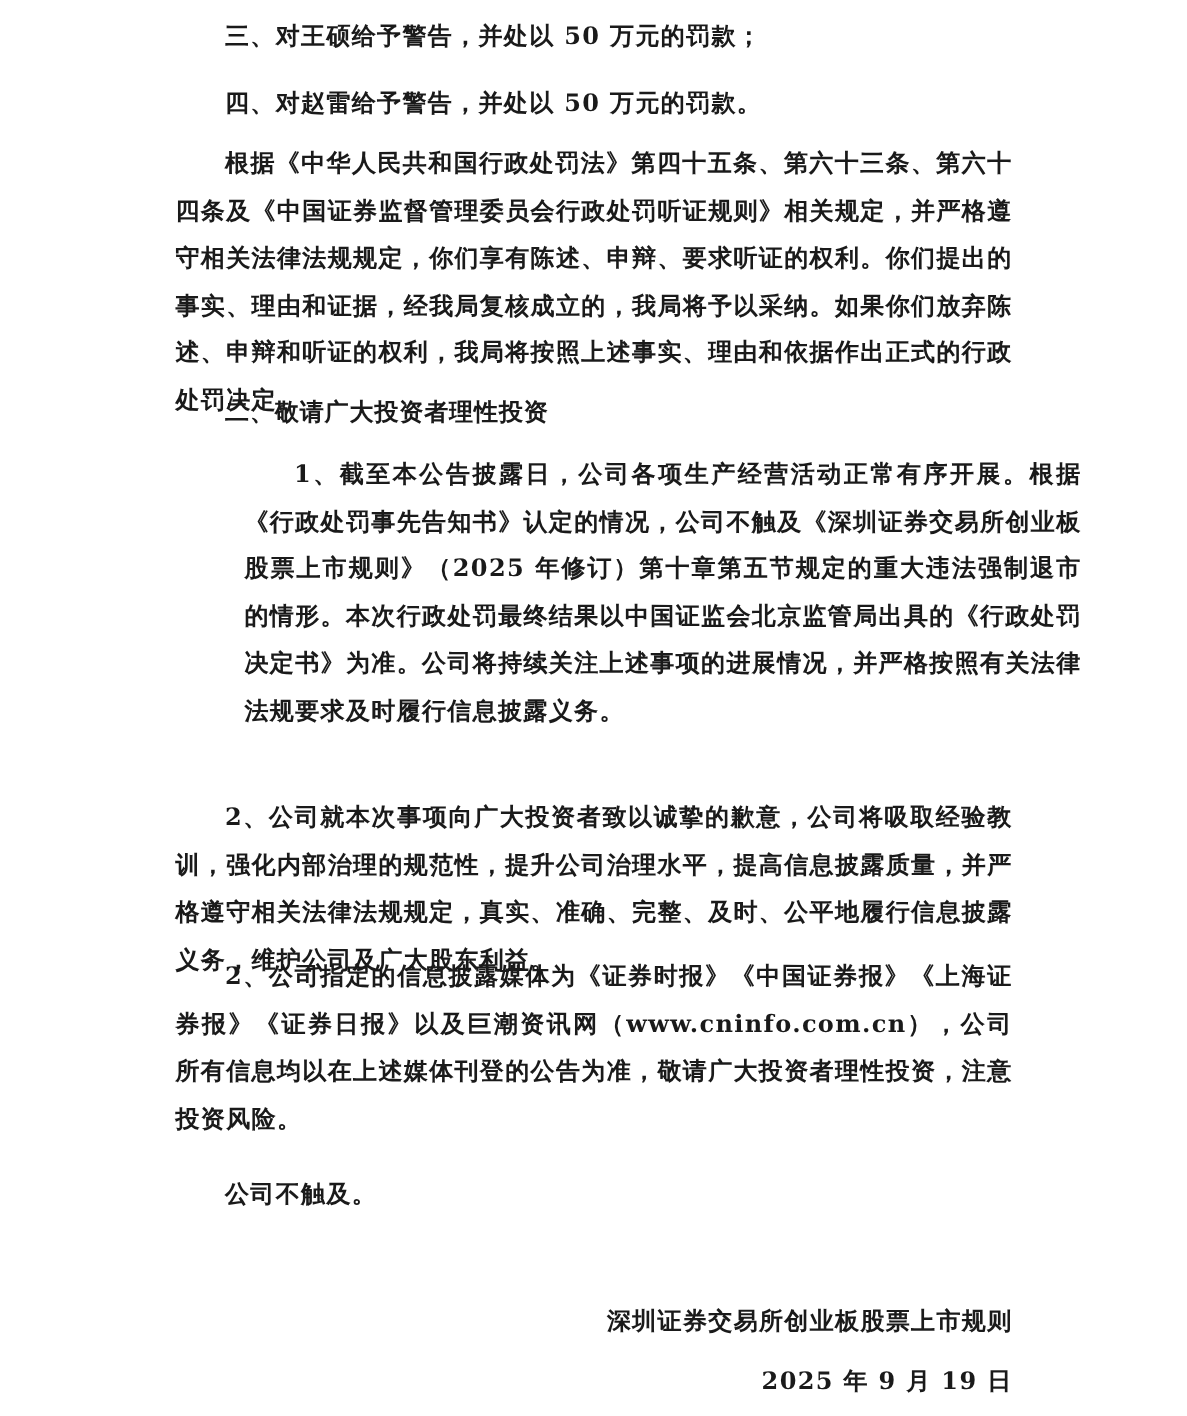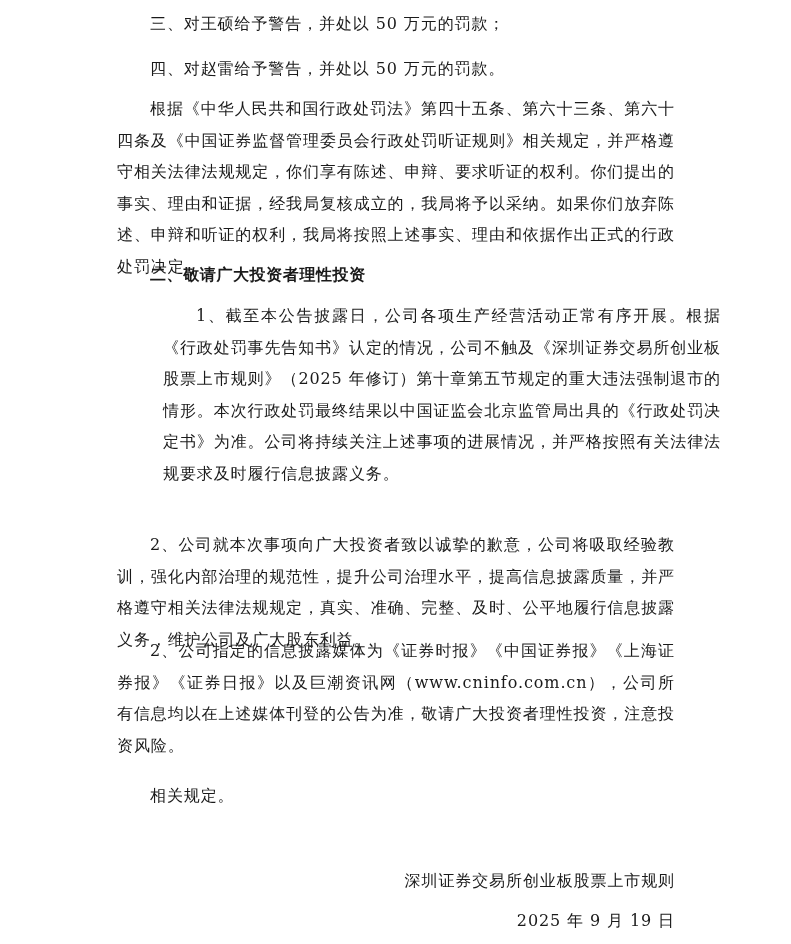--- a/index.html
+++ b/index.html
@@ -12,35 +12,35 @@
   .p {
     font-size: 16px;
     line-height: 31.5px;
     text-align: justify;
     text-justify: inter-character;
     margin: 0;
     letter-spacing: 0.9px;
   }
   .indent { text-indent: 33px; }
   .h { font-weight: bold; font-size: 16px; line-height: 31.5px; margin: 0; text-indent: 33px; letter-spacing: 0.6px; }
-  .abs { position: absolute; left: 0; width: 558px; }
+  .abs { position: absolute; left: 0; width: 558px; font-weight: bold; }
   .right { text-align: right; text-indent: 0; padding-right: 4px; }
 </style>
 </head>
 <body>
 
 <div class="page">
   <p class="p indent abs" style="top:8px;">三、对王硕给予警告，并处以 50 万元的罚款；</p>
   <p class="p indent abs" style="top:53px;">四、对赵雷给予警告，并处以 50 万元的罚款。</p>
 
   <p class="p indent abs" style="top:93px;">根据《中华人民共和国行政处罚法》第四十五条、第六十三条、第六十四条及《中国证券监督管理委员会行政处罚听证规则》相关规定，并严格遵守相关法律法规规定，你们享有陈述、申辩、要求听证的权利。你们提出的事实、理由和证据，经我局复核成立的，我局将予以采纳。如果你们放弃陈述、申辩和听证的权利，我局将按照上述事实、理由和依据作出正式的行政处罚决定。</p>
 
   <p class="h abs" style="top:259px;">二、敬请广大投资者理性投资</p>
 
   <p class="p indent abs" style="top:300px;margin-left:46px;">1、截至本公告披露日，公司各项生产经营活动正常有序开展。根据《行政处罚事先告知书》认定的情况，公司不触及《深圳证券交易所创业板股票上市规则》（2025 年修订）第十章第五节规定的重大违法强制退市的情形。本次行政处罚最终结果以中国证监会北京监管局出具的《行政处罚决定书》为准。公司将持续关注上述事项的进展情况，并严格按照有关法律法规要求及时履行信息披露义务。</p>
   <p class="p indent abs" style="top:529px;">2、公司就本次事项向广大投资者致以诚挚的歉意，公司将吸取经验教训，强化内部治理的规范性，提升公司治理水平，提高信息披露质量，并严格遵守相关法律法规规定，真实、准确、完整、及时、公平地履行信息披露义务，维护公司及广大股东利益。</p>
   <p class="p indent abs" style="top:635px;">2、公司指定的信息披露媒体为《证券时报》《中国证券报》《上海证券报》《证券日报》以及巨潮资讯网（www.cninfo.com.cn），公司所有信息均以在上述媒体刊登的公告为准，敬请广大投资者理性投资，注意投资风险。</p>
 
-  <p class="p indent abs" style="top:780px;">相关规定。</p>
+  <p class="p indent abs" style="top:780px;">公司不触及。</p>
 
   <p class="p abs right" style="top:865px;">深圳证券交易所创业板股票上市规则</p>
   <p class="p abs right" style="top:905px;text-align:right;">2025 年 9 月 19 日</p>
 </div>
 
 </body></html>

